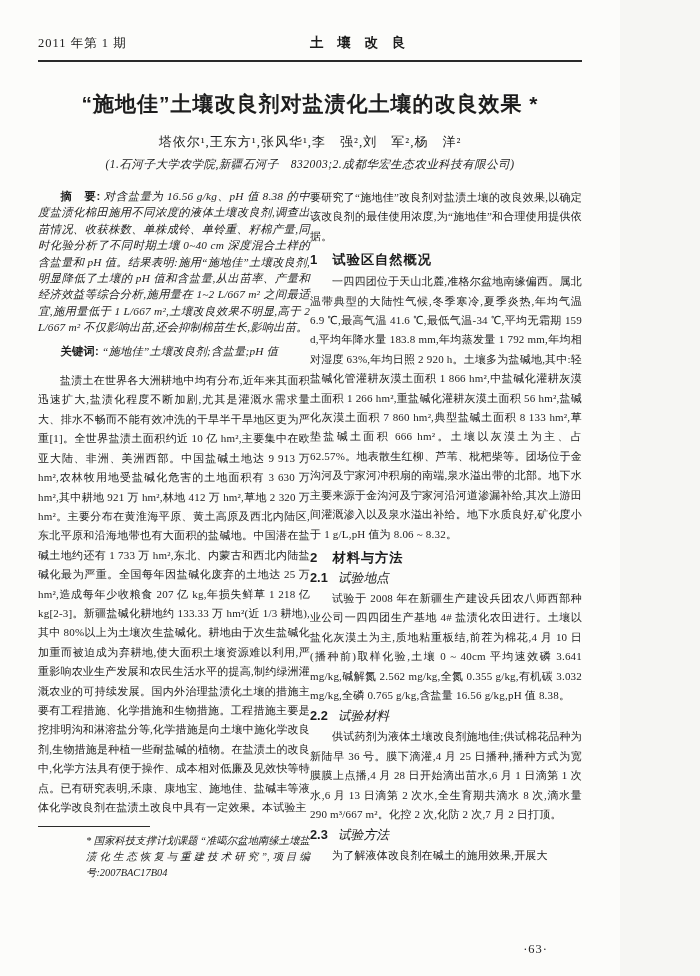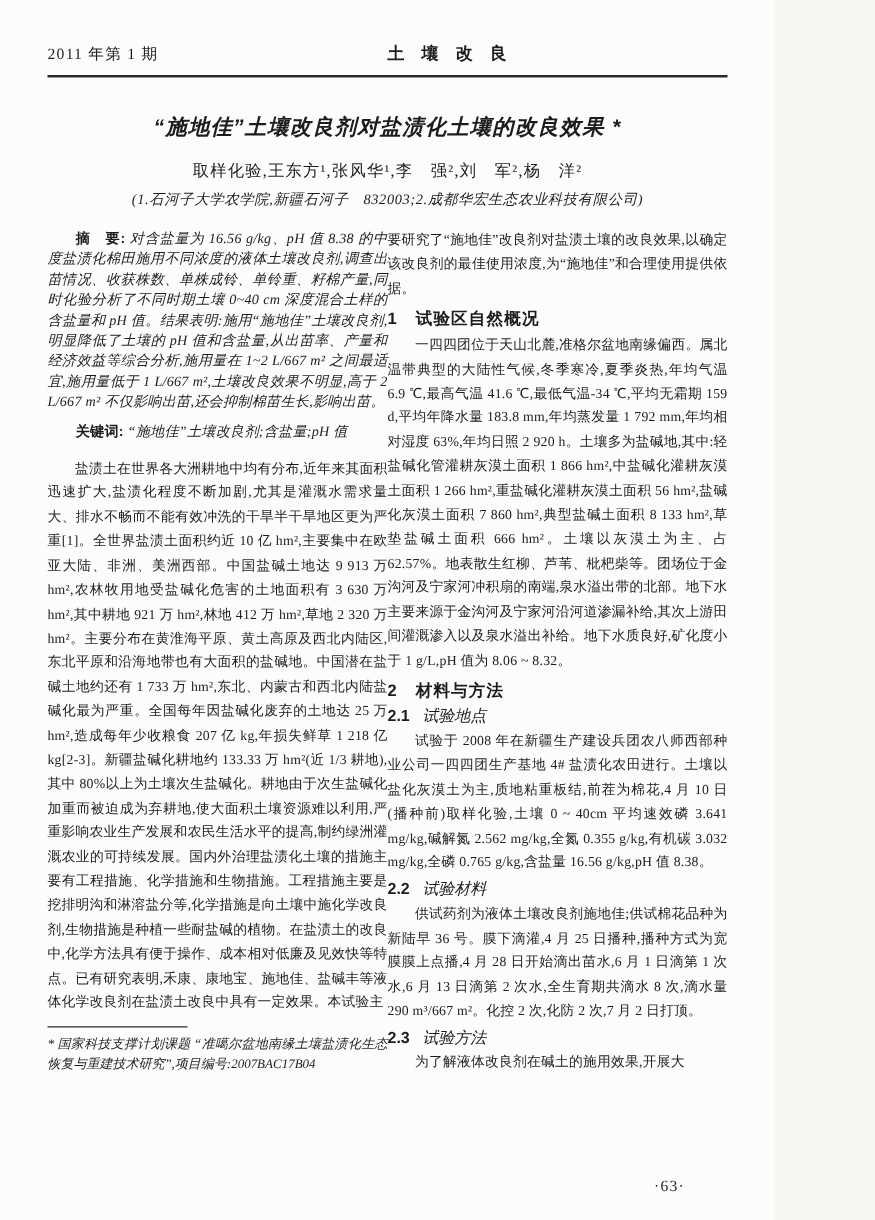--- a/index.html
+++ b/index.html
@@ -28,23 +28,22 @@
   .header-rule {
     margin-top: 8px;
     border-top: 2px solid #2a2a2a;
   }
   
   .title {
     margin: 28px 0 0 0;
     text-align: center;
     font-family: "Liberation Sans", sans-serif;
     font-weight: bold;
-    font-size: 17px;
+    font-size: 21px;
     letter-spacing: 1px;
-    font-style: italic;
   }
   .authors {
     margin-top: 15px;
     text-align: center;
     font-size: 13px;
     letter-spacing: 1px;
   }
   .affiliation {
     margin-top: 6px;
     text-align: center;
@@ -95,41 +94,42 @@
   .footnote-rule {
     width: 112px;
     border-top: 1.5px solid #2a2a2a;
     margin: 9px 0 6px 0;
   }
   .footnote {
     font-style: italic;
     font-size: 10.4px;
     line-height: 16px;
     text-align: justify;
+    margin-left: 48px;
   }
   .page-number {
     position: absolute;
     right: 72px; bottom: 19px;
     font-size: 12.5px;
     letter-spacing: 1px;
   }
 </style>
 </head>
 <body>
 
 <div class="page">
 
   <div class="header">
     <span class="h-left">2011 年第 1 期</span>
     <span class="h-right">土 壤 改 良</span>
   </div>
   <div class="header-rule"></div>
 
   <h1 class="title">“施地佳”土壤改良剂对盐渍化土壤的改良效果 *</h1>
-  <div class="authors">取样化验,王东方¹,张风华¹,李　强²,刘　军²,杨　洋²</div>
+  <div class="authors">塔依尔¹,王东方¹,张风华¹,李　强²,刘　军²,杨　洋²</div>
   <div class="affiliation">(1.石河子大学农学院,新疆石河子　832003;2.成都华宏生态农业科技有限公司)</div>
 
   <div class="columns">
 
     <div class="col col-left">
       <p class="abstract">
         <b class="lead">摘　要:</b>
         <span>对含盐量为 16.56 g/kg、pH 值 8.38 的中度盐渍化棉田施用不同浓度的液体土壤改良剂,调查出苗情况、收获株数、单株成铃、单铃重、籽棉产量,同时化验分析了不同时期土壤 0~40 cm 深度混合土样的含盐量和 pH 值。结果表明:施用“施地佳”土壤改良剂,明显降低了土壤的 pH 值和含盐量,从出苗率、产量和经济效益等综合分析,施用量在 1~2 L/667 m² 之间最适宜,施用量低于 1 L/667 m²,土壤改良效果不明显,高于 2 L/667 m² 不仅影响出苗,还会抑制棉苗生长,影响出苗。</span>
       </p>
       <p class="keywords">

